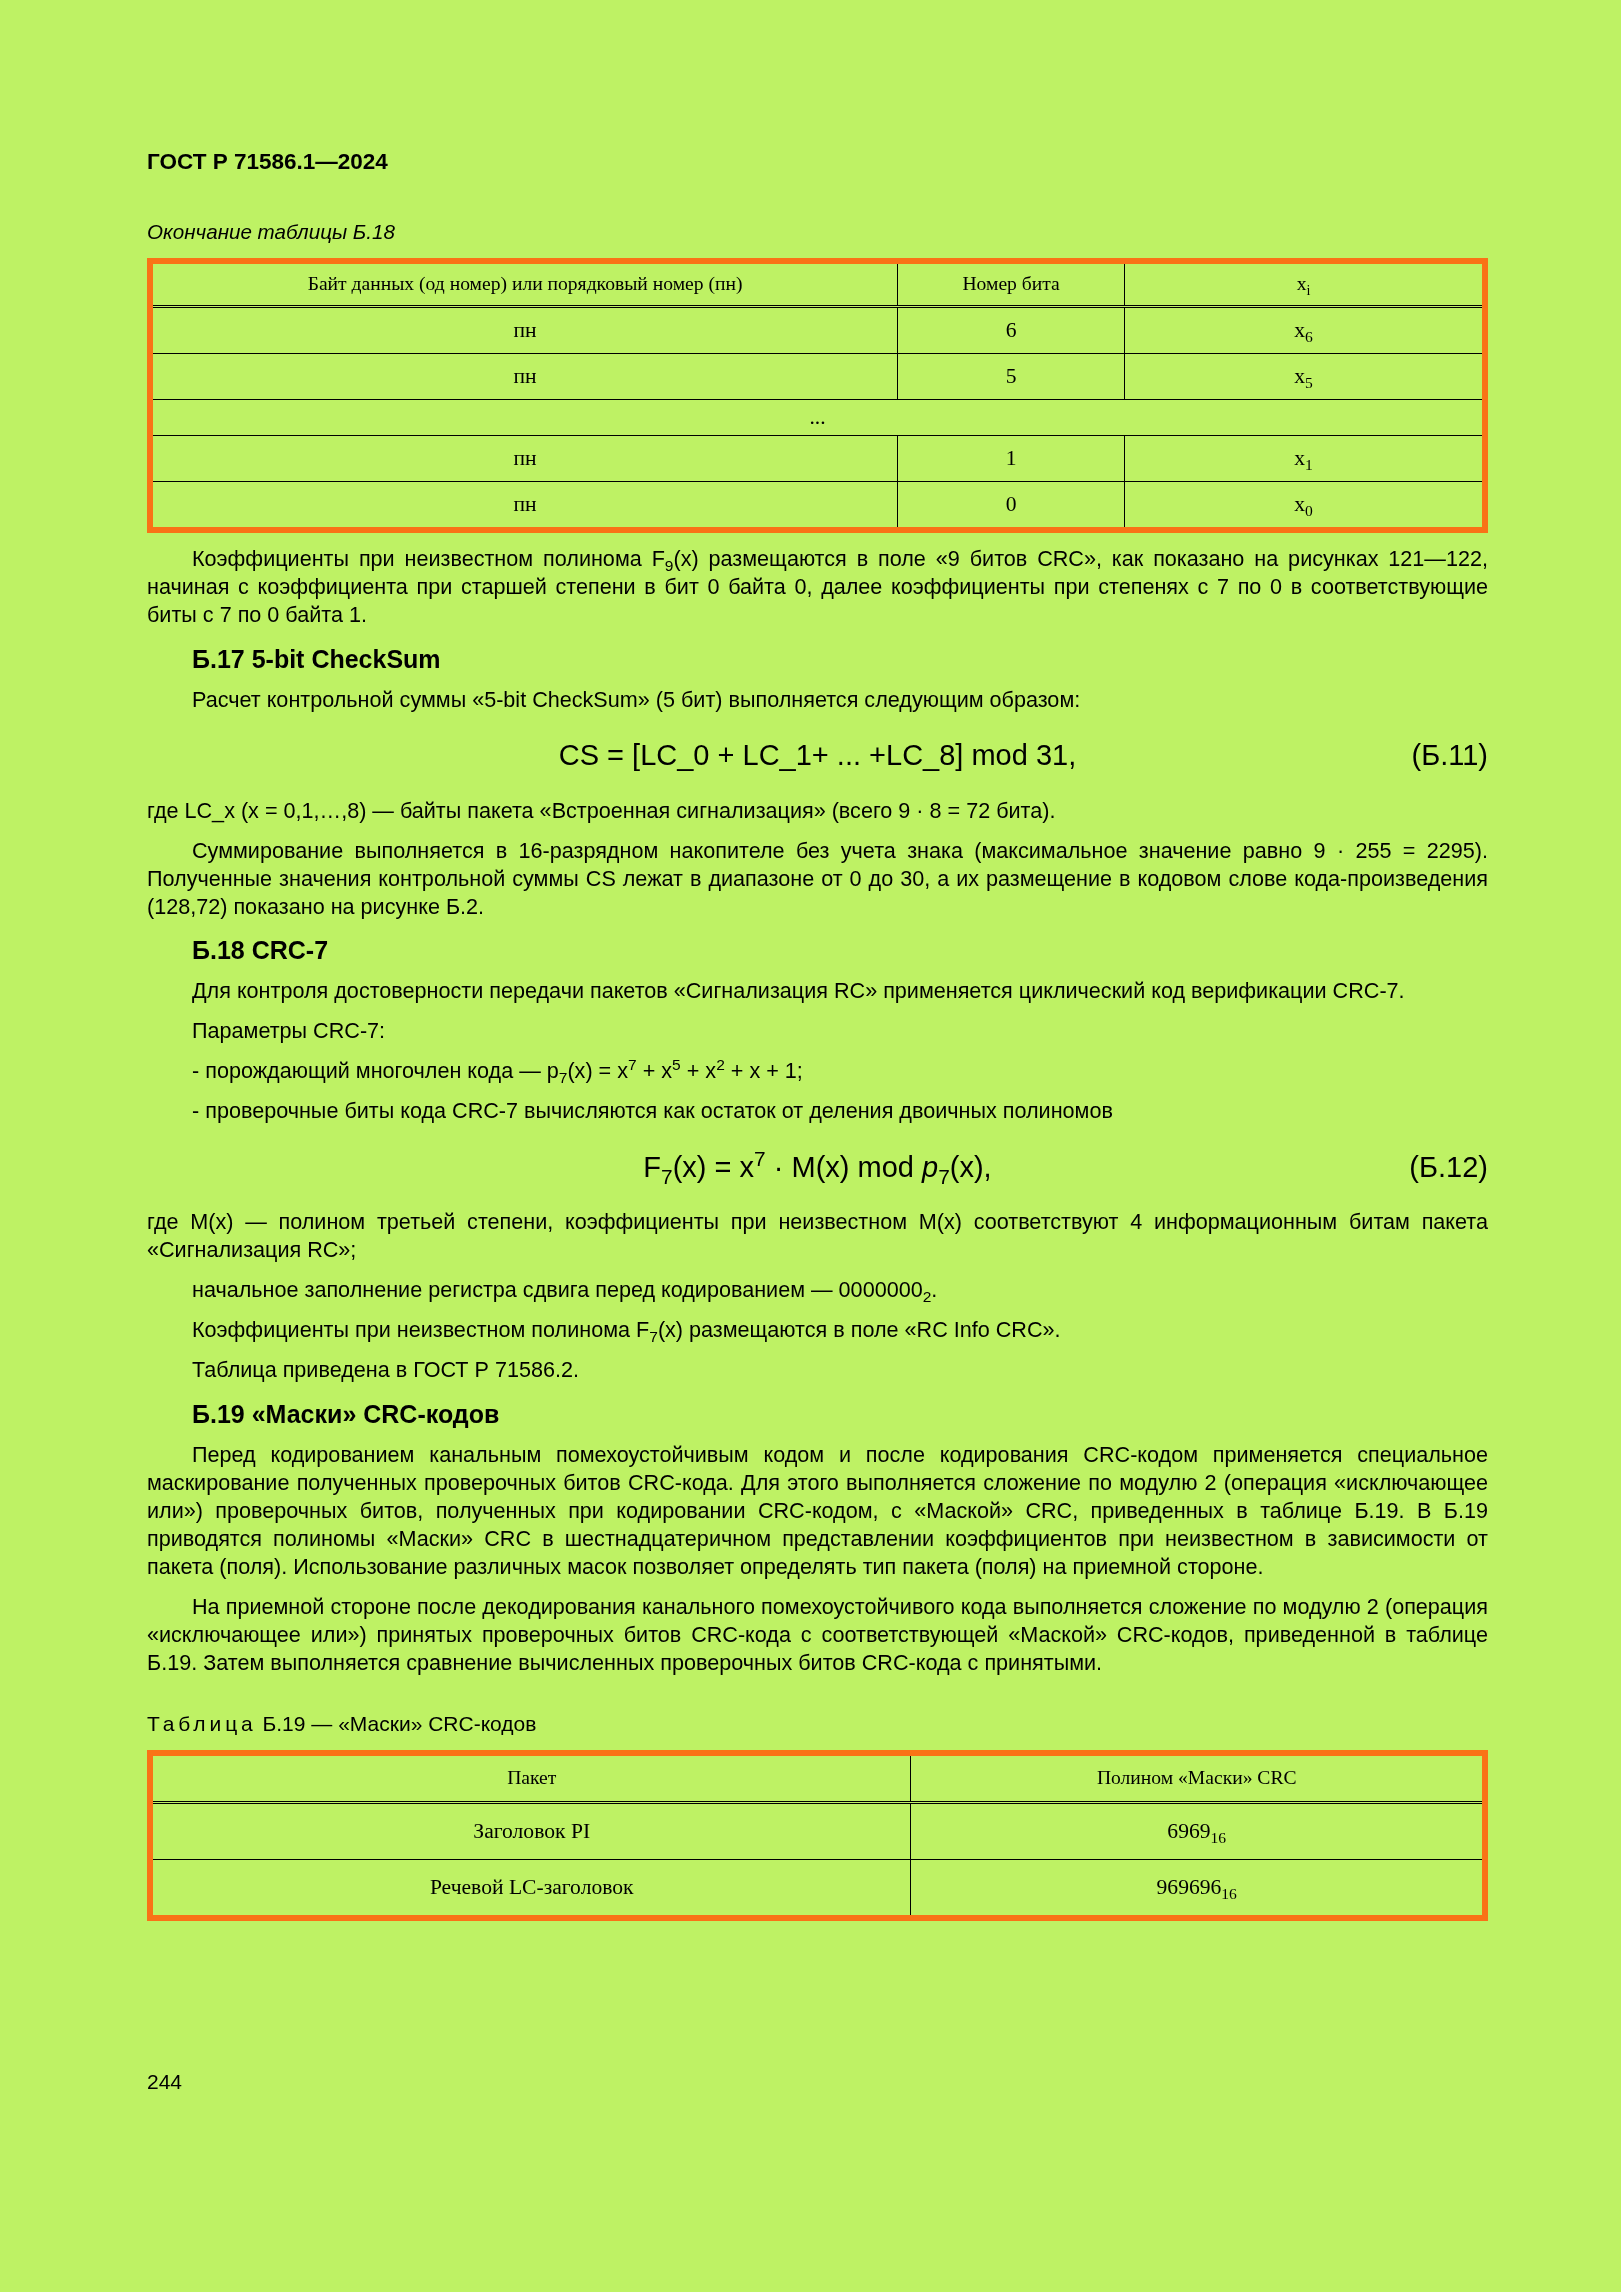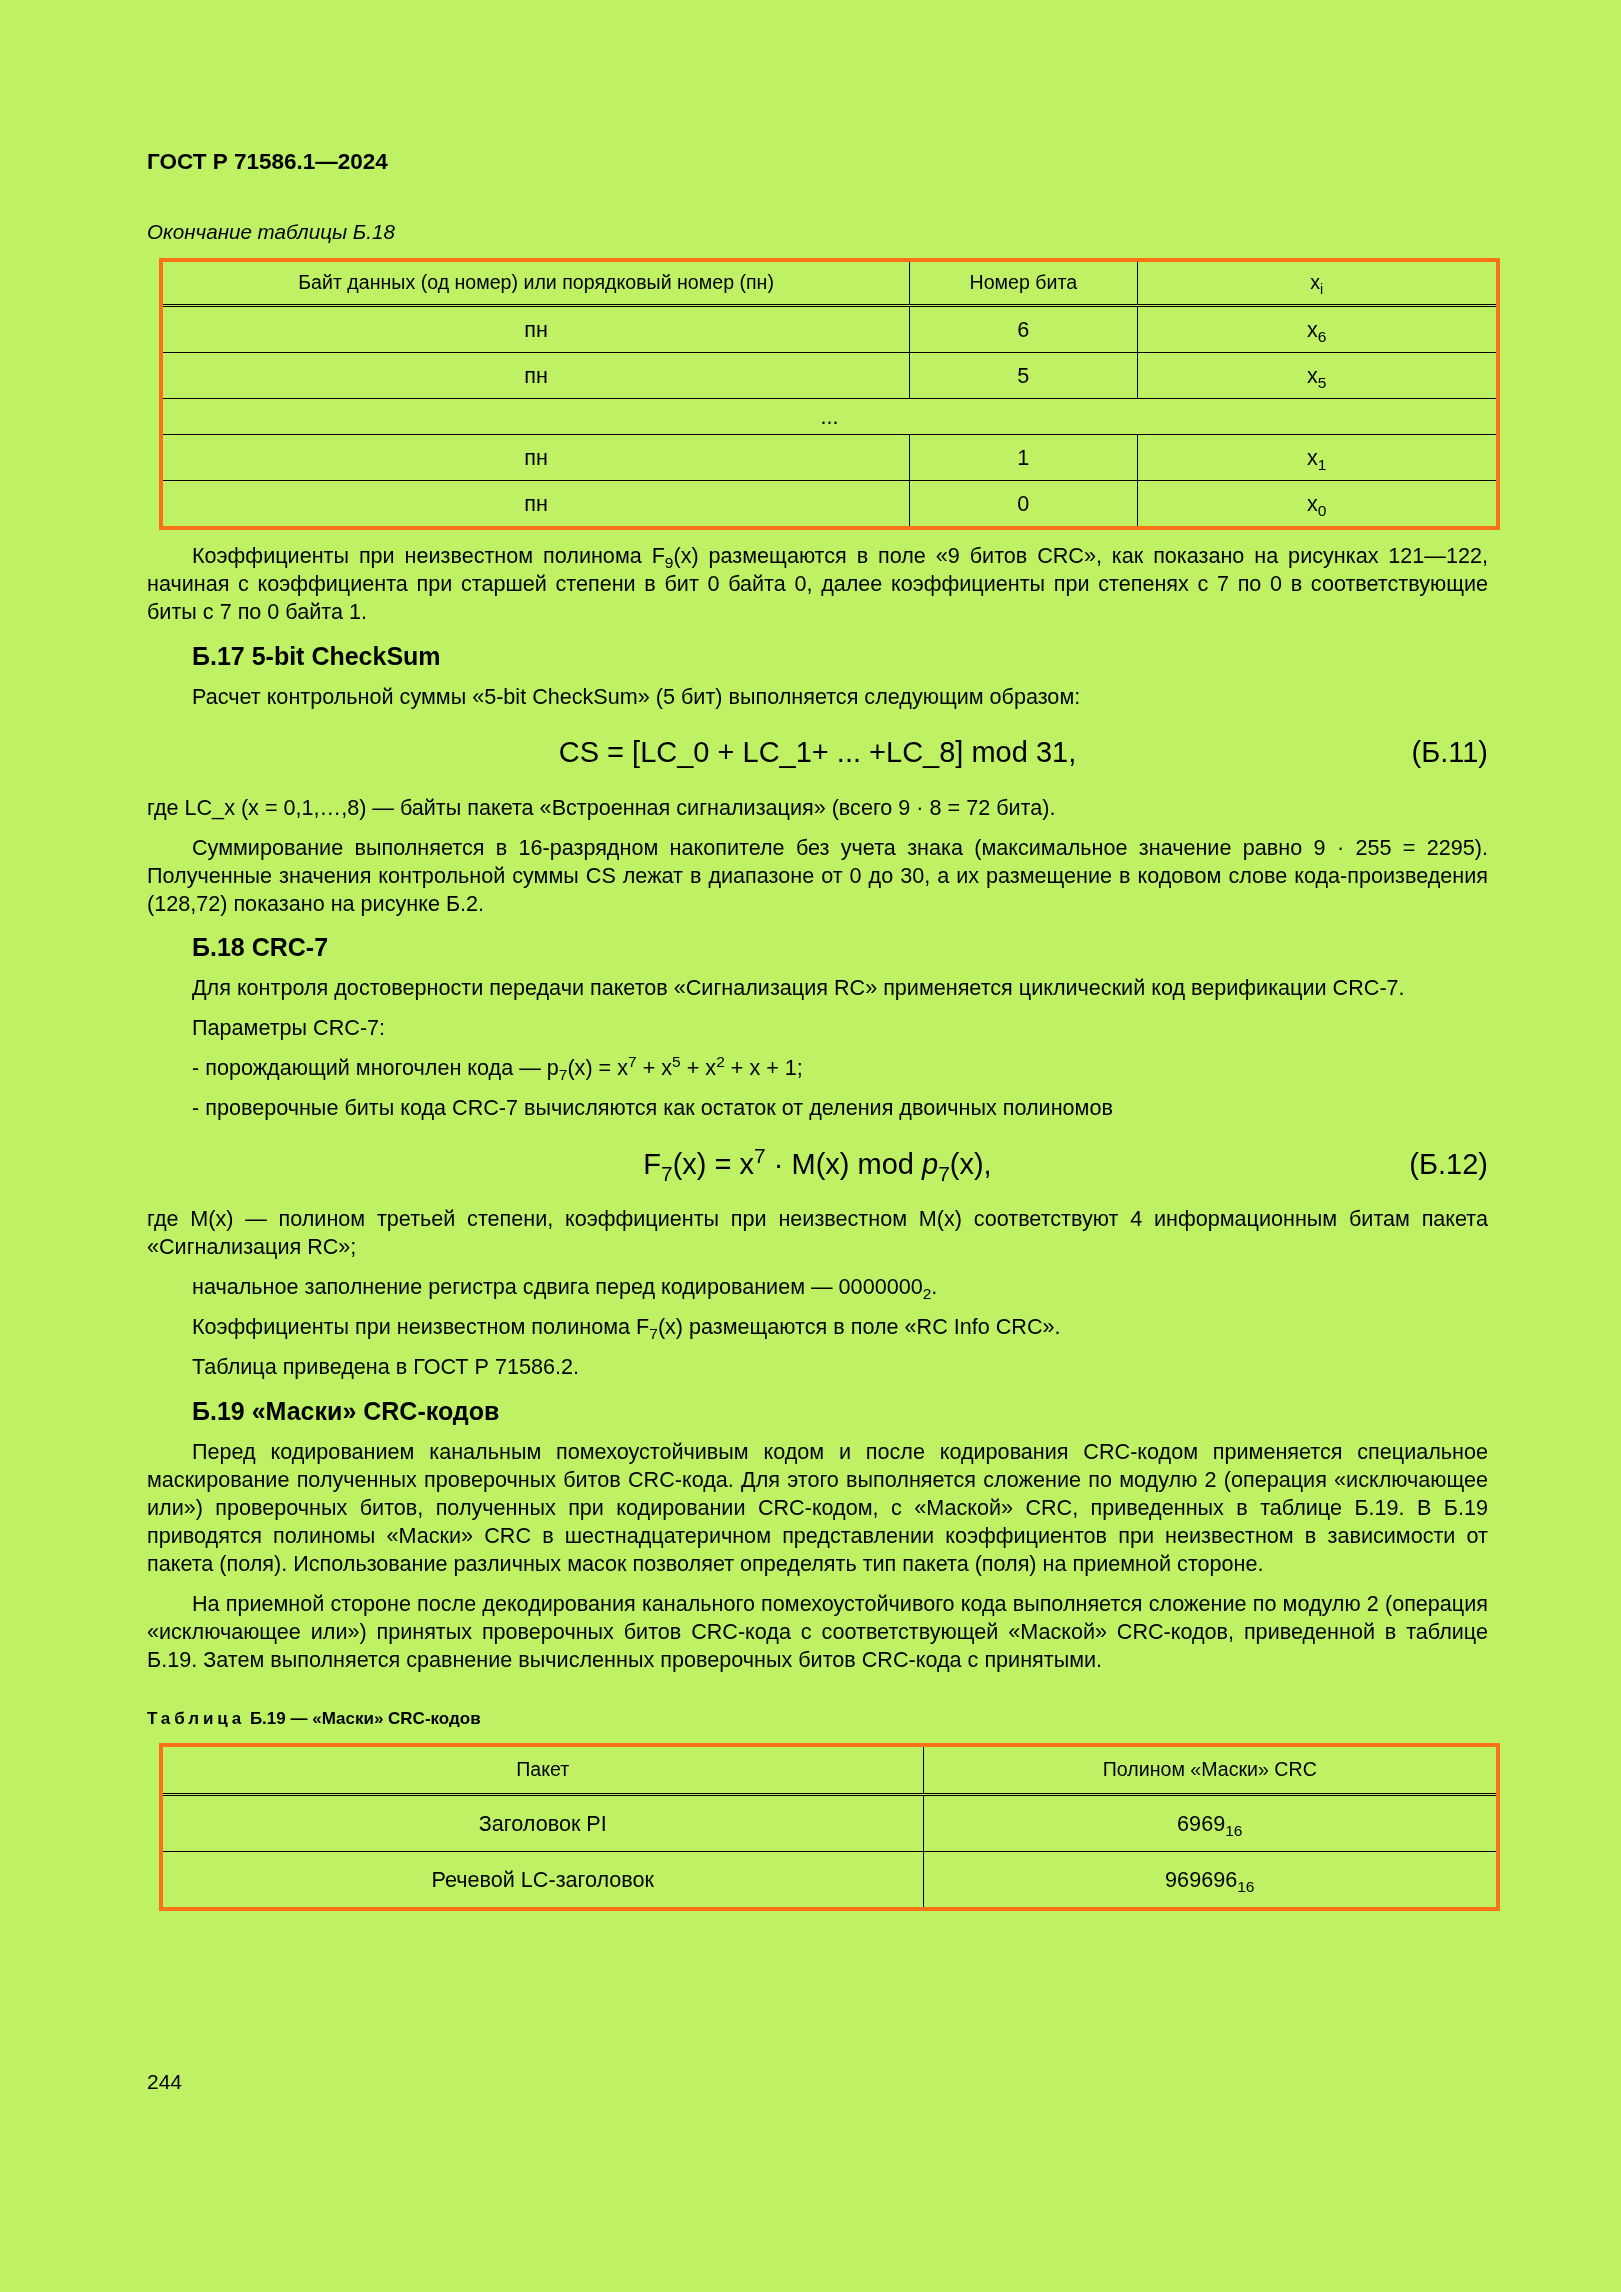--- a/index.html
+++ b/index.html
@@ -25,22 +25,23 @@
     margin: 0 0 45px 0;
   }
   .table-caption-cont {
     font-style: italic;
     font-size: 20.6px;
     margin: 0 0 13.7px 0;
   }
   table.gost-table {
     width: 100%;
     border-collapse: collapse;
-    border: 4px solid #f97316;
-    margin: 12px;
+    border: 6px solid #f97316;
+    margin: 0;
+    font-family: Liberation Serif, serif;
   }
   table.gost-table th {
     border: 1px solid #000;
     border-bottom: 3.9px double #000;
     font-weight: normal;
     font-size: 19.6px;
     text-align: center;
     vertical-align: middle;
     padding: 9.8px 7.8px;
   }
@@ -87,22 +88,21 @@
     line-height: 28px;
   }
   .formula-number {
     position: absolute;
     right: 0;
     top: 0;
   }
   sub, sup { font-size: 0.72em; line-height: 0; }
   .t19-caption {
     margin: 35px 0 13.7px 0;
-    font-size: 17px;
-    font-weight: bold;
+    font-size: 21px;
   }
   .t19-caption .spaced { letter-spacing: 3.9px; }
   .page-number {
     position: absolute;
     left: 147px;
     top: 2070px;
     font-size: 21px;
   }
 </style>
 </head>

